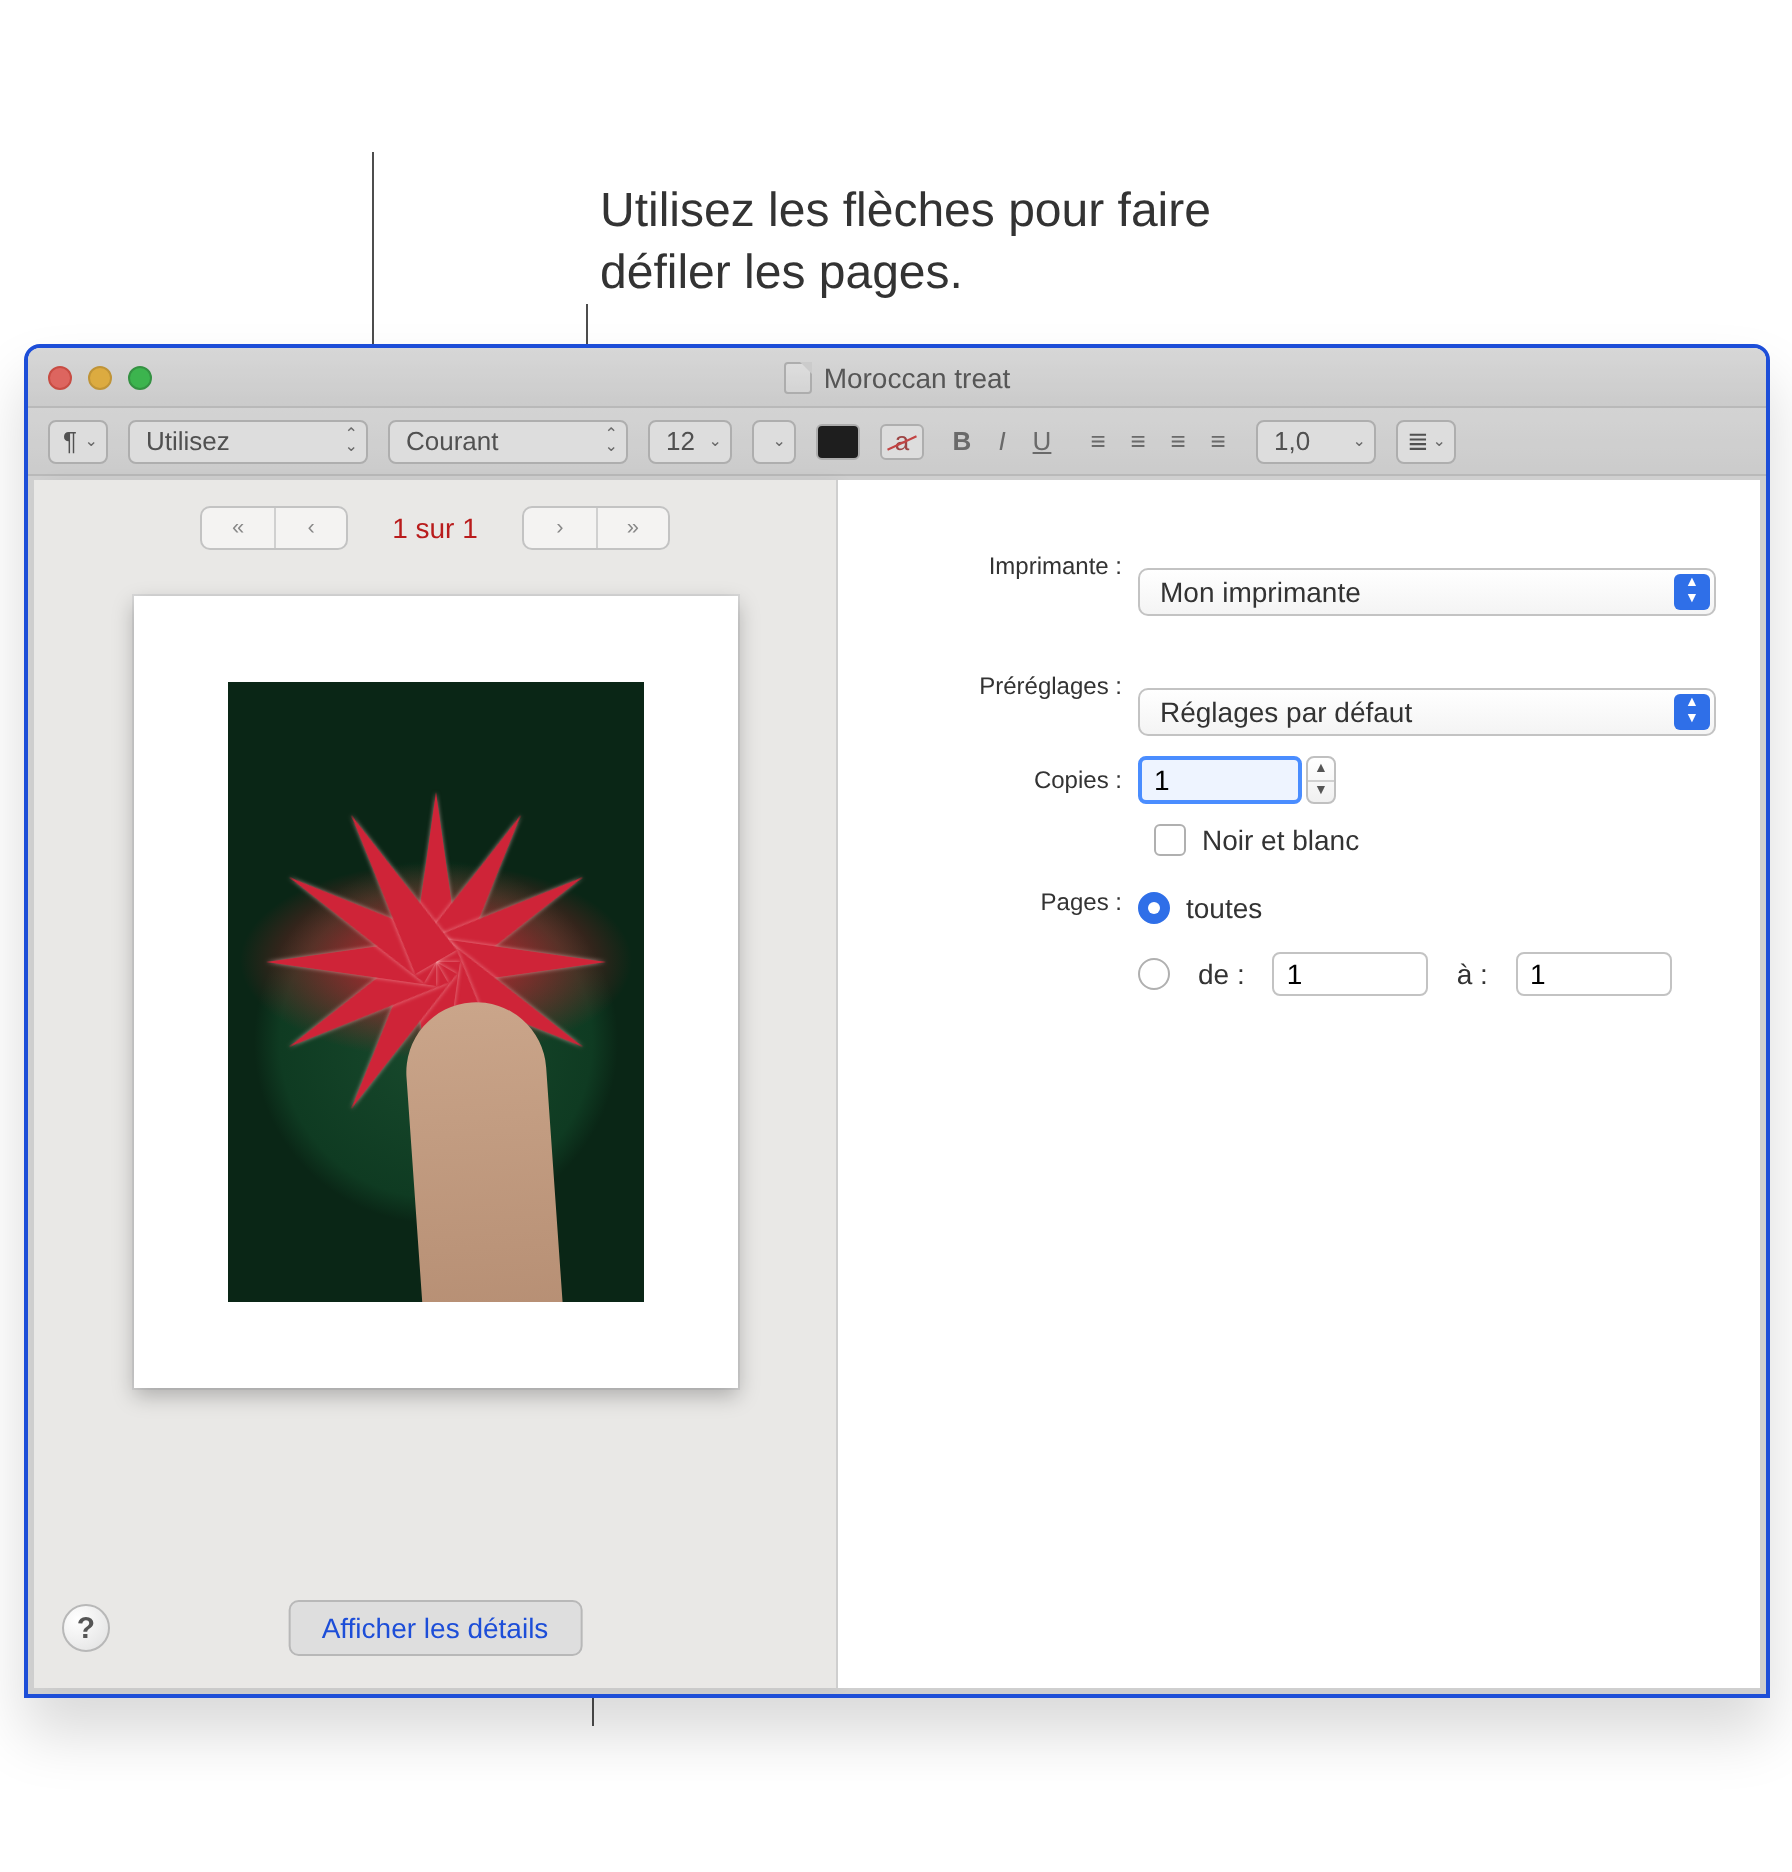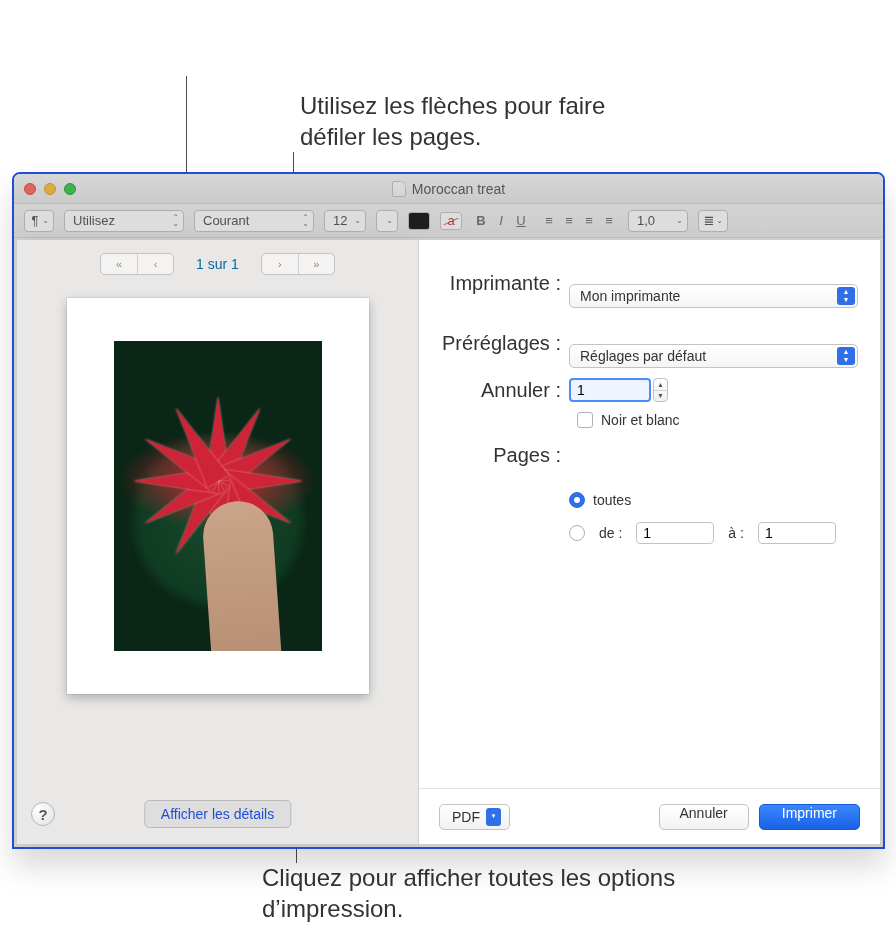--- a/index.html
+++ b/index.html
@@ -186,21 +186,21 @@
     background:#f4f3f2;
     height: 22px;
   }
   .nav-btn {
     width: 36px;
     display:flex; align-items:center; justify-content:center;
     font-size:11px; color:#888;
   }
   .nav-btn + .nav-btn { border-left:1px solid #d0d0d0; }
   .page-counter {
-    font-size: 14px; color:#0369a1;
+    font-size: 14px; color:#b91c1c;
     margin: 0 22px;
   }
 
   
   .preview-page {
     margin-top: 22px;
     width: 302px;
     height: 396px;
     background: #ffffff;
     box-shadow: 0 4px 10px rgba(0,0,0,0.25), 0 0 0 1px #d9d9d9;
@@ -263,21 +263,21 @@
 
   
   .form-row {
     display:flex; align-items:center;
     margin-bottom: 10px;
   }
   .form-label {
     width: 128px;
     text-align: right;
     padding-right: 8px;
-    font-size: 20px;
+    font-size: 12px;
     color: #333;
   }
   .mac-select {
     flex:1;
     height: 24px;
     border:1px solid #c3c3c3;
     border-radius: 5px;
     background: linear-gradient(#fff, #f4f4f4);
     display:flex; align-items:center;
     padding: 0 26px 0 10px;
@@ -419,21 +419,20 @@
     font-size:14px;
     font-weight:500;
   }
 
 </style>
 </head>
 <body>
 <div class="stage">
 
 <div class="callout" style="left:300px; top:90px; width:350px;">Utilisez les flèches pour faire défiler les pages.</div>
-<div class="callout" style="left:262px; top:862px; width:420px;">Cliquez pour afficher toutes les options d’impression.</div>
 
 <div class="leader" style="left:186px; top:76px; width:1px; height:330px;"></div>
 <div class="leader" style="left:293px; top:152px; width:1px; height:110px;"></div>
 <div class="leader" style="left:296px; top:825px; width:1px; height:38px;"></div>
 
 <div class="window">
 
   <div class="titlebar">
     <div class="traffic-lights">
       <div class="tl red"></div>
@@ -539,57 +538,48 @@
 
       <div class="form-row">
         <div class="form-label">Préréglages :</div>
         <div class="mac-select">
           <span>Réglages par défaut</span>
           <span class="arrows">▲<br>▼</span>
         </div>
       </div>
 
       <div class="form-row">
-        <div class="form-label">Annuler :</div>
+        <div class="form-label">Copies :</div>
         <input class="copies-input" value="1" style="">
         <div class="stepper">
           <div>▲</div>
           <div>▼</div>
         </div>
       </div>
 
       <div class="checkbox-row">
         <span class="chk"></span>
         <span>Noir et blanc</span>
       </div>
 
       <div class="form-row" style="margin-top:14px; align-items:flex-start;">
         <div class="form-label" style="padding-top:2px;">Pages :</div>
-        <div style="display:flex; flex-direction:column; gap:6px;margin-top:46px;">
+        <div style="display:flex; flex-direction:column; gap:6px;">
           <div class="radio-row">
             <span class="radio selected"></span>
             <span>toutes</span>
           </div>
           <div class="radio-row page-range-inputs">
             <span class="radio"></span>
             <span class="range-label">de :</span>
             <input value="1" style="">
             <span class="range-label">à :</span>
             <input value="1" style="">
           </div>
         </div>
       </div>
 
-      <div class="sheet-footer">
-        <div class="pdf-btn">
-          <span>PDF</span>
-          <span class="mini-arrows">▼</span>
-        </div>
-        <div class="footer-spacer"></div>
-        <div class="std-btn">Annuler</div>
-        <div class="primary-btn">Imprimer</div>
-      </div>
 
     </div>
   </div>
 </div>
 
 </div>
 
 </body></html>

